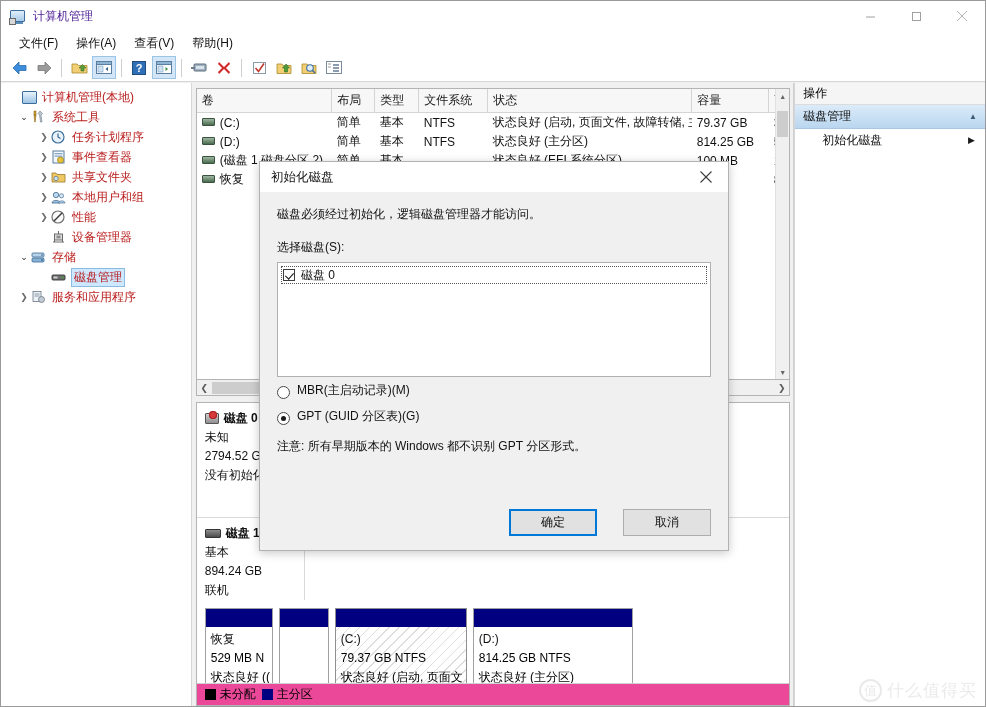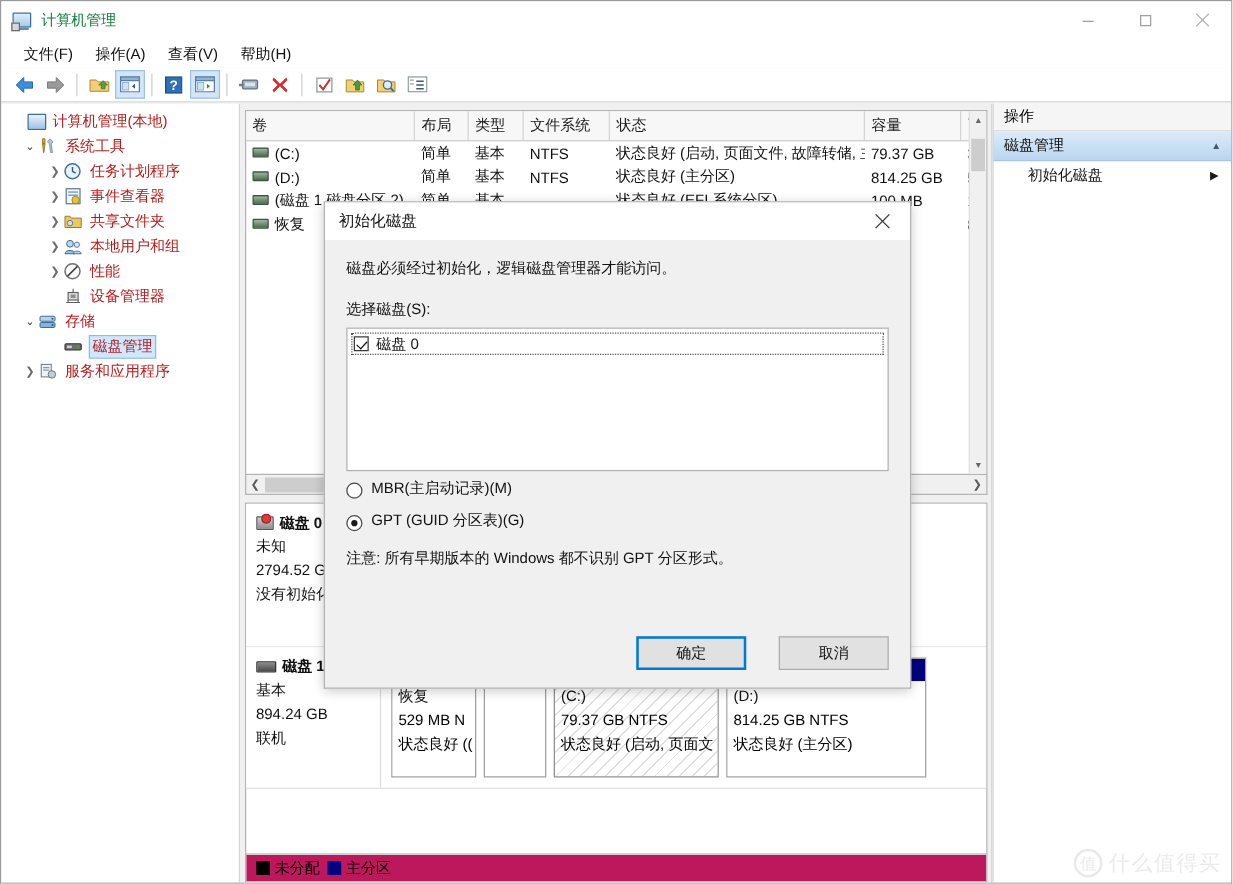--- a/index.html
+++ b/index.html
@@ -45,21 +45,21 @@
     content: ""; position: absolute;
     bottom: -3px; left: 3px; width: 9px; height: 2px;
     background: #5b8db8;
   }
   .monitor-badge {
     position: absolute; left: -1px; bottom: 0px;
     width: 7px; height: 7px; background: #d8d8d8;
     border: 1px solid #6b6b6b;
   }
   .titlebar .tb-title {
-    font-size: 12px; color: #15803d;
+    font-size: 12px; color: #4c1d95;
   }
   .winbtns { position: absolute; right: 0; top: 0; display: flex; }
   .winbtn {
     width: 46px; height: 30px;
     display: flex; align-items: center; justify-content: center;
     color: #9b9b9b;
   }
   .winbtn svg { display:block; }
 
   
@@ -236,21 +236,21 @@
     border: 1px solid #b4b4b4;
     position: relative;
     overflow: hidden;
   }
   .disk-row {
     display: flex;
     border-bottom: 1px solid #d9d9d9;
     background: #fff;
   }
   .disk-row.r0 { height: 115px; }
-  .disk-row.r1 { height: 113px; }
+  .disk-row.r1 { height: 113px; flex-direction: column; }
   .disk-info {
     width: 108px;
     padding: 6px 8px 0 8px;
     border-right: 1px solid #d9d9d9;
     font-size: 12px;
     line-height: 19px;
     color: #111;
     background: #fff;
   }
   .disk-info .dh { font-weight: bold; display: flex; align-items: center; }
@@ -308,21 +308,21 @@
   .part .pbody .ptitle { color:#111; }
 
   .legend {
     position: absolute;
     left: 0; right: 0; bottom: 0;
     height: 22px;
     display: flex; align-items: center;
     padding-left: 8px;
     gap: 6px;
     font-size: 12px;
-    background: #be185d;
+    background: #ec4899;
     border-top: 1px solid #d0d0d0;
   }
   .legend .sw { width: 11px; height: 11px; display: inline-block; }
   .legend .sw.black { background:#000; }
   .legend .sw.navy { background:#000080; }
   .legend .li { display:flex; align-items:center; gap:4px; }
 
   
   .act-header {
     height: 22px;

